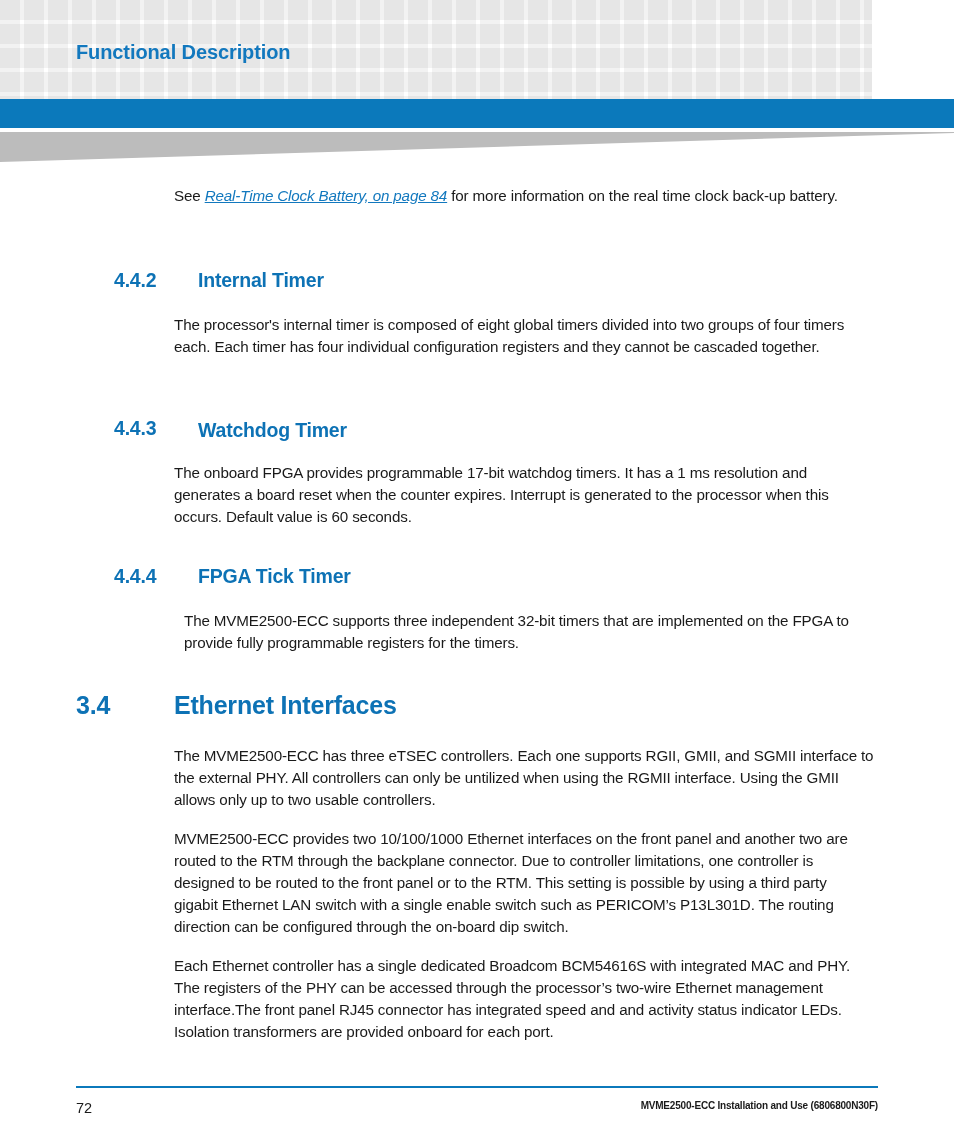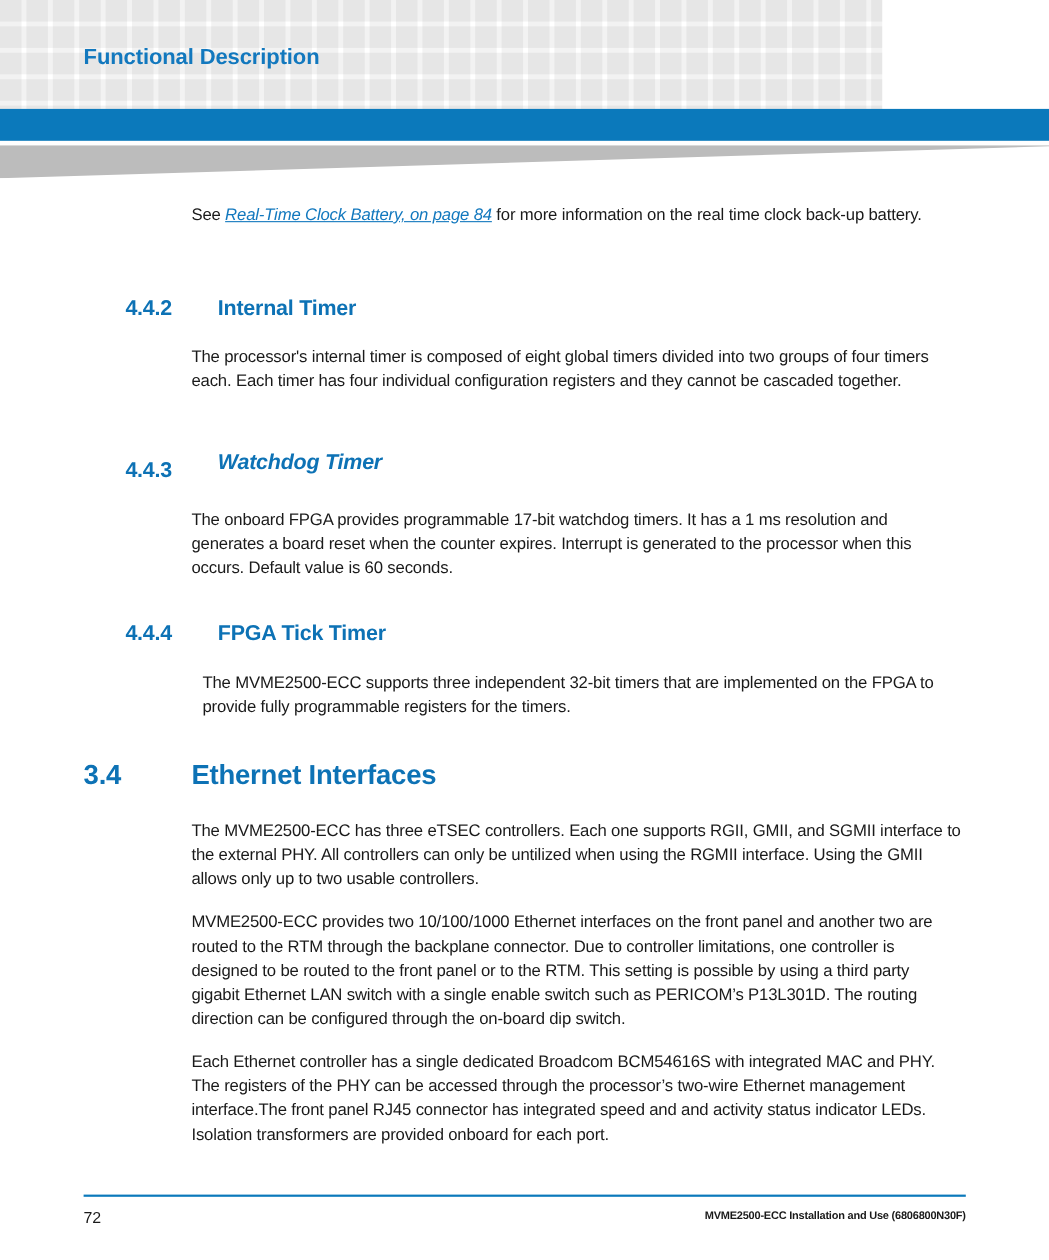--- a/index.html
+++ b/index.html
@@ -14,21 +14,21 @@
     -webkit-font-smoothing: antialiased;
     overflow: hidden;
     position: relative;
   }
 
   
   .page-header {
     position: absolute;
     left: 0;
     top: 0;
-    width: 802px;
+    width: 872px;
     height: 100px;
     overflow: hidden;
   }
   .header-grid {
     position: absolute;
     left: 0;
     top: 0;
     width: 954px;
     height: 100px;
     background-color: #ffffff;
@@ -174,21 +174,21 @@
     <p class="para"><span>See </span><a class="xref" href="#">Real-Time Clock Battery, on page 84</a><span> for more information on the real time clock back-up battery.</span></p>
   </div>
 
   <div class="h-num sub" style="top:106px;">4.4.2</div>
   <h2 class="h-sub h-text" style="top:106px;">Internal Timer</h2>
   <div class="body-col" style="top:152px;">
     <p class="para">The processor's internal timer is composed of eight global timers divided into two groups of four timers each. Each timer has four individual configuration registers and they cannot be cascaded together.</p>
   </div>
 
   <div class="h-num sub" style="top:254px;">4.4.3</div>
-  <h2 class="h-sub h-text" style="top:246px;font-style:italic;">Watchdog Timer</h2>
+  <h2 class="h-sub h-text" style="top:256px;">Watchdog Timer</h2>
   <div class="body-col" style="top:300px;">
     <p class="para">The onboard FPGA provides programmable 17-bit watchdog timers. It has a 1 ms resolution and generates a board reset when the counter expires. Interrupt is generated to the processor when this occurs. Default value is 60 seconds.</p>
   </div>
 
   <div class="h-num sub" style="top:402px;">4.4.4</div>
   <h2 class="h-sub h-text" style="top:402px;">FPGA Tick Timer</h2>
   <div class="body-col" style="top:448px;margin-left:10px;">
     <p class="para">The MVME2500-ECC supports three independent 32-bit timers that are implemented on the FPGA to provide fully programmable registers for the timers.</p>
   </div>
 

